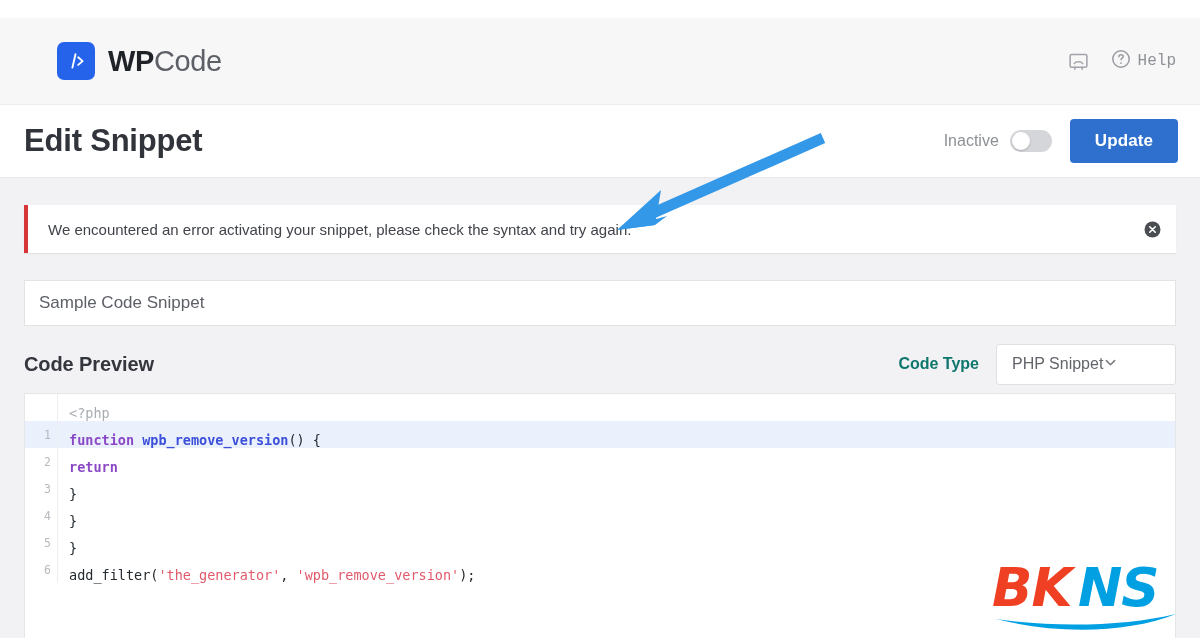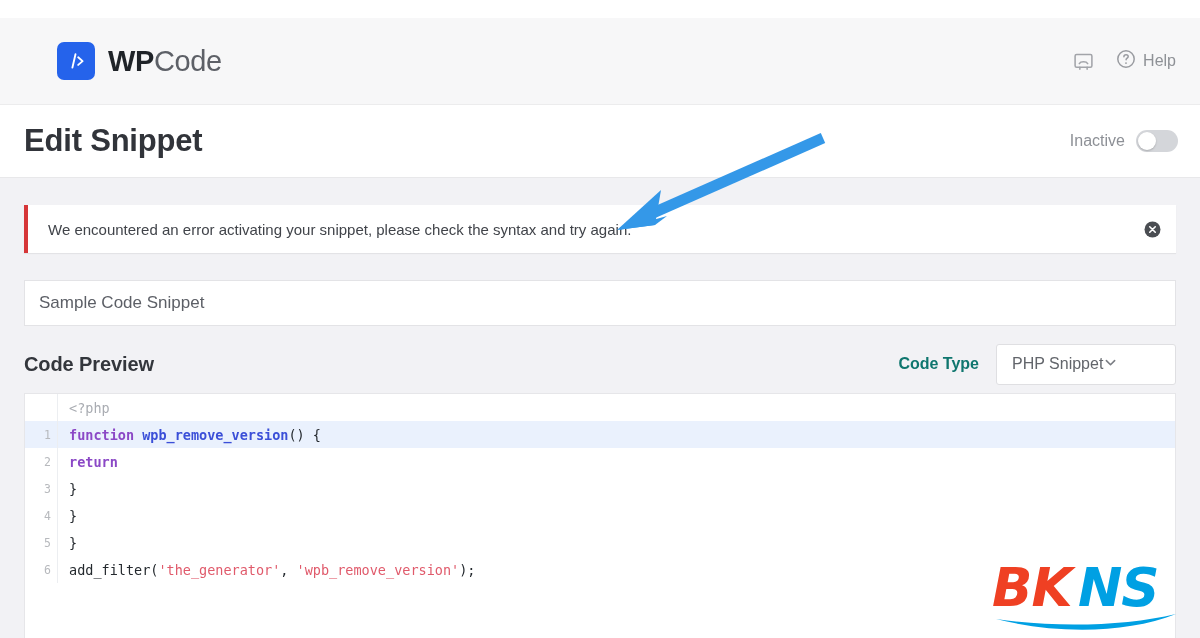--- a/index.html
+++ b/index.html
@@ -82,20 +82,21 @@
     align-items: center;
     justify-content: center;
     color: #a2a4a9;
   }
   .help-link {
     display: flex;
     align-items: center;
     gap: 7px;
     color: #8e9196;
     font-size: 16px;
+    font-family: Liberation Mono, monospace;
   }
 
   
   .title-bar {
     position: absolute;
     top: 105px; left: 0;
     width: 1200px;
     height: 73px;
     background: #ffffff;
     border-bottom: 1px solid #e8e8ea;
@@ -271,21 +272,21 @@
     border-bottom: none;
     box-sizing: border-box;
     overflow: hidden;
     font-family: "DejaVu Sans Mono", "Liberation Mono", monospace;
     font-size: 13.5px;
   }
   .code-line {
     position: relative;
     height: 27px;
     display: flex;
-    align-items: center;
+    align-items: flex-end;
     white-space: pre;
   }
   .code-line.active { background: #eaf1fd; }
   .gutter {
     width: 33px;
     flex: none;
     text-align: right;
     padding-right: 6px;
     box-sizing: border-box;
     color: #b7b9bd;
@@ -375,20 +376,21 @@
 
   <div class="title-bar">
     <div class="page-title">Edit Snippet</div>
     <div class="title-right">
       <div class="toggle-group">
         <span class="toggle-label">Inactive</span>
         <span class="switch">
           <span class="knob"></span>
         </span>
       </div>
+      <button class="update-btn">Update</button>
     </div>
   </div>
 
   <div class="body-area">
 
     <div class="notice">
       <div class="notice-text">We encountered an error activating your snippet, please check the syntax and try again.</div>
       <div class="notice-dismiss">
         <svg width="19" height="19" viewBox="0 0 20 20">
           <circle cx="10" cy="10" r="8.4" fill="#4a4d52"></circle>

